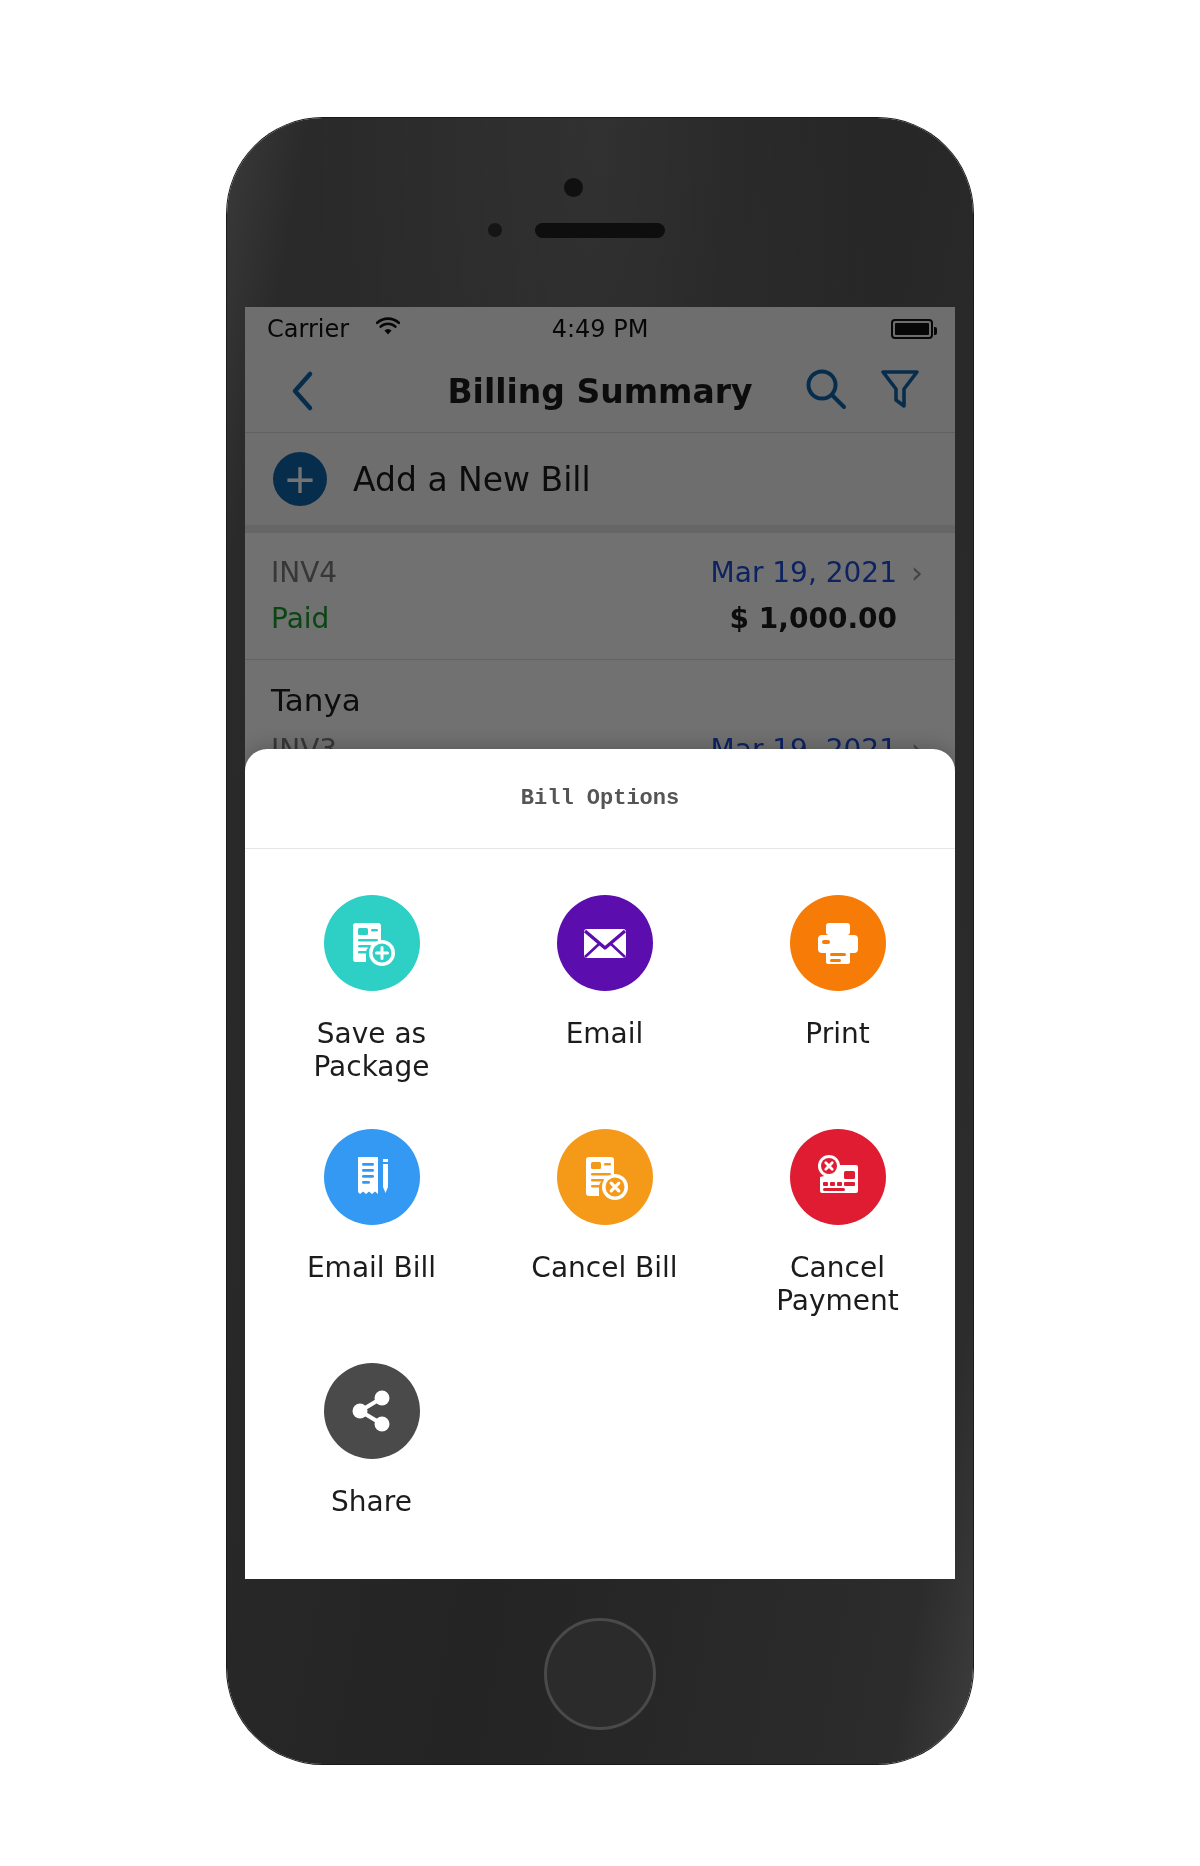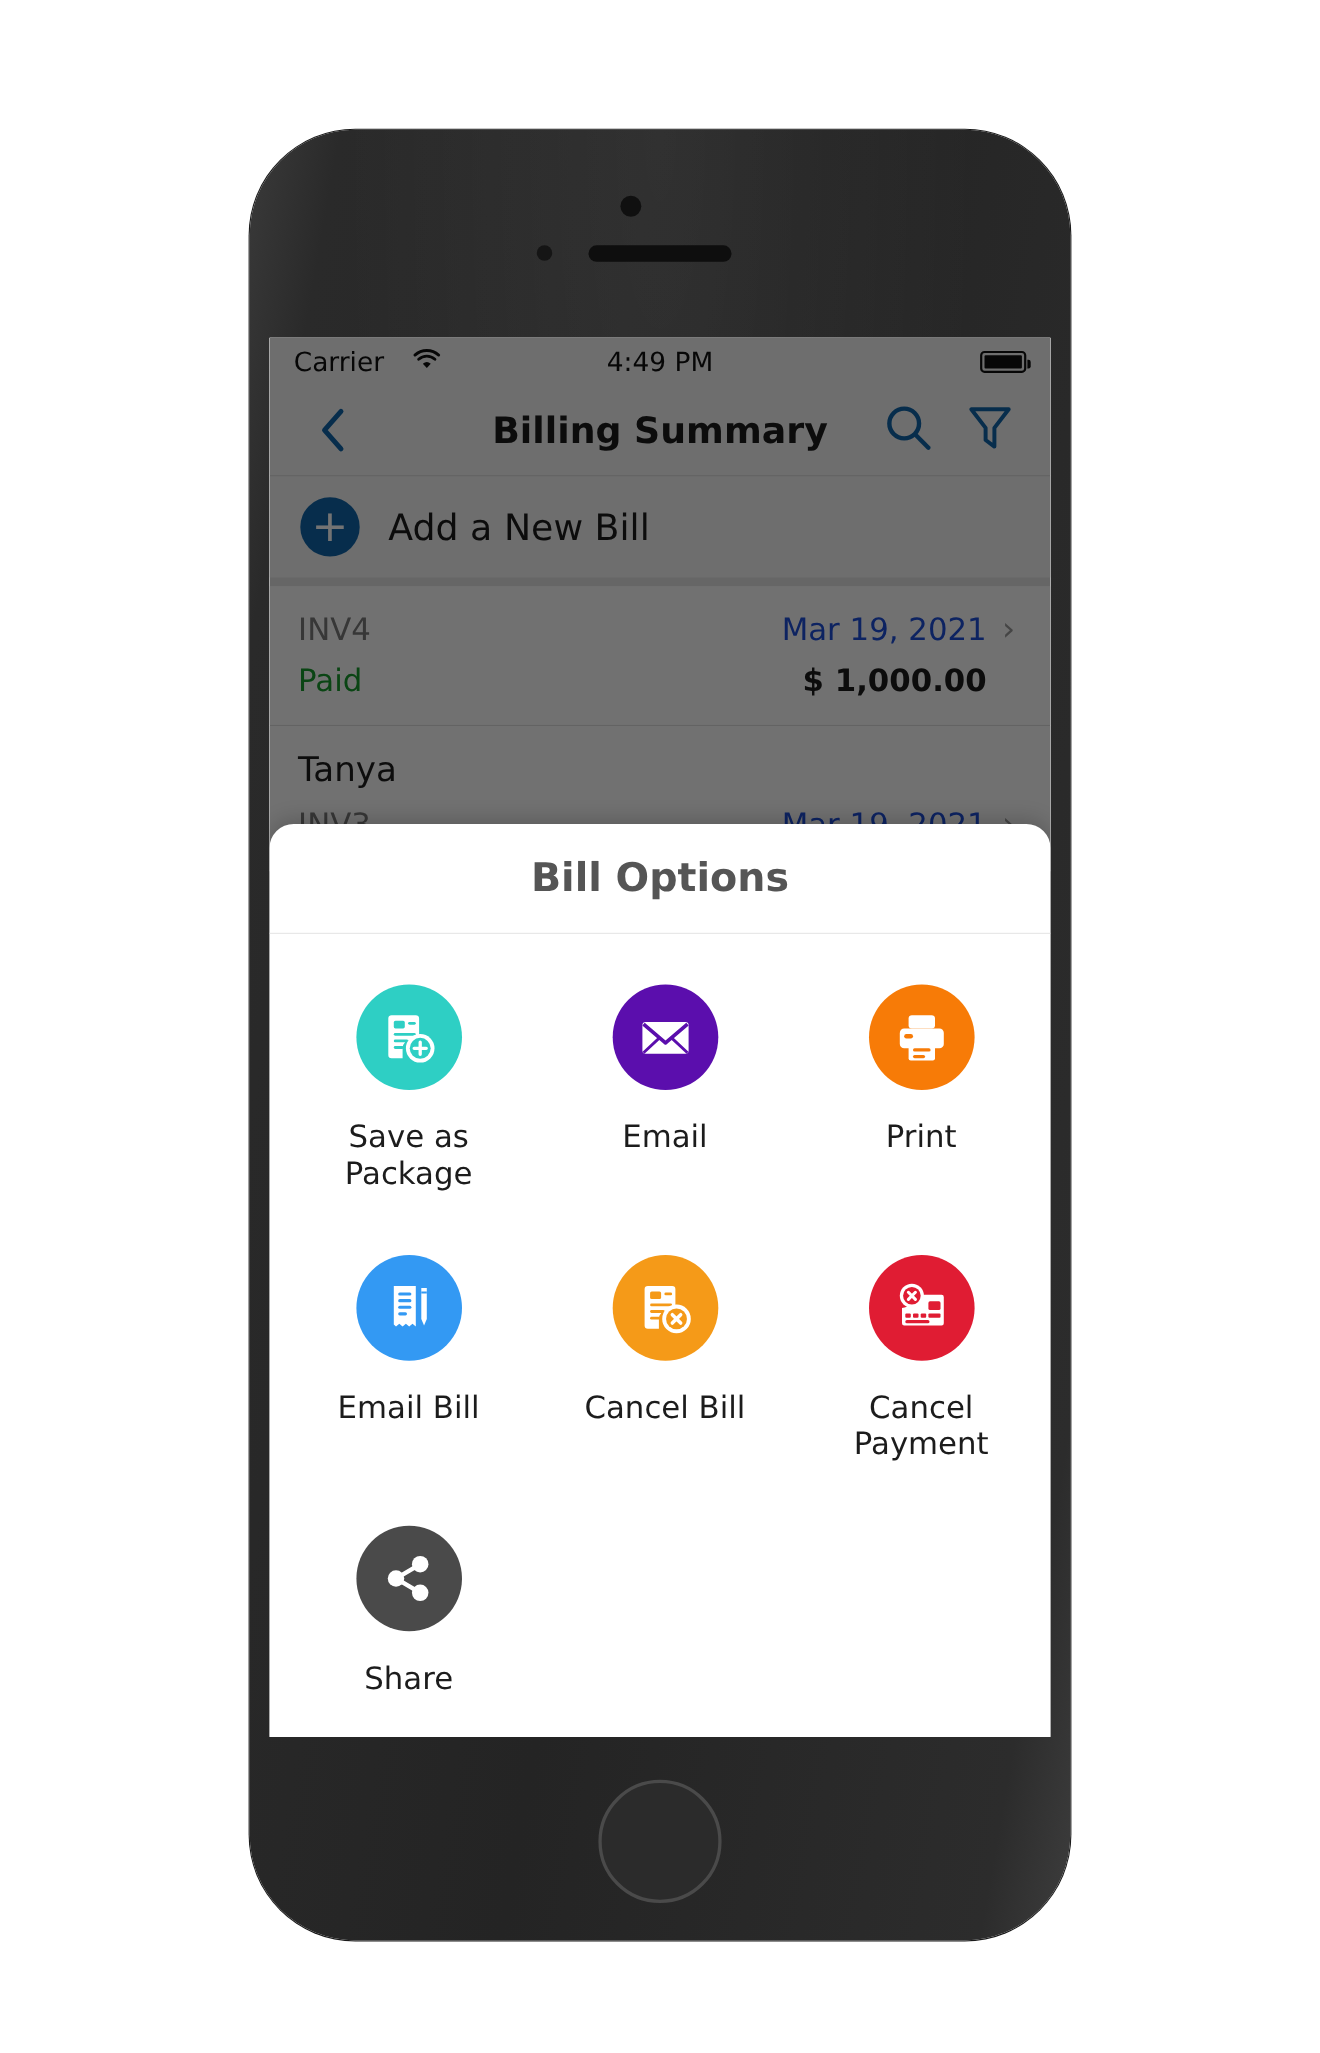--- a/index.html
+++ b/index.html
@@ -172,25 +172,25 @@
     border-radius: 22px 22px 0 0;
     z-index: 10;
     height: 830px;
     box-shadow: 0 -4px 18px rgba(0,0,0,0.18);
   }
   .sheet-header {
     height: 100px;
     display:flex; align-items:center; justify-content:center;
     border-bottom: 1px solid #e6e6e6;
   }
-  .sheet-title { font-size: 36px; color:#555; font-weight:600; }
+  .sheet-title { font-size: 22px; color:#555; font-weight:600;font-family:Liberation Mono, monospace; }
   .grid {
     display:grid;
     grid-template-columns: repeat(3, 1fr);
-    row-gap: 12px;
+    row-gap: 0px;
     padding: 30px 1px 0 10px;
   }
   .cell {
     display:flex; flex-direction:column; align-items:center;
     padding: 16px 4px 30px 4px;
   }
   .cell-icon {
     width: 96px; height: 96px;
     border-radius: 50%;
     display:flex; align-items:center; justify-content:center;

